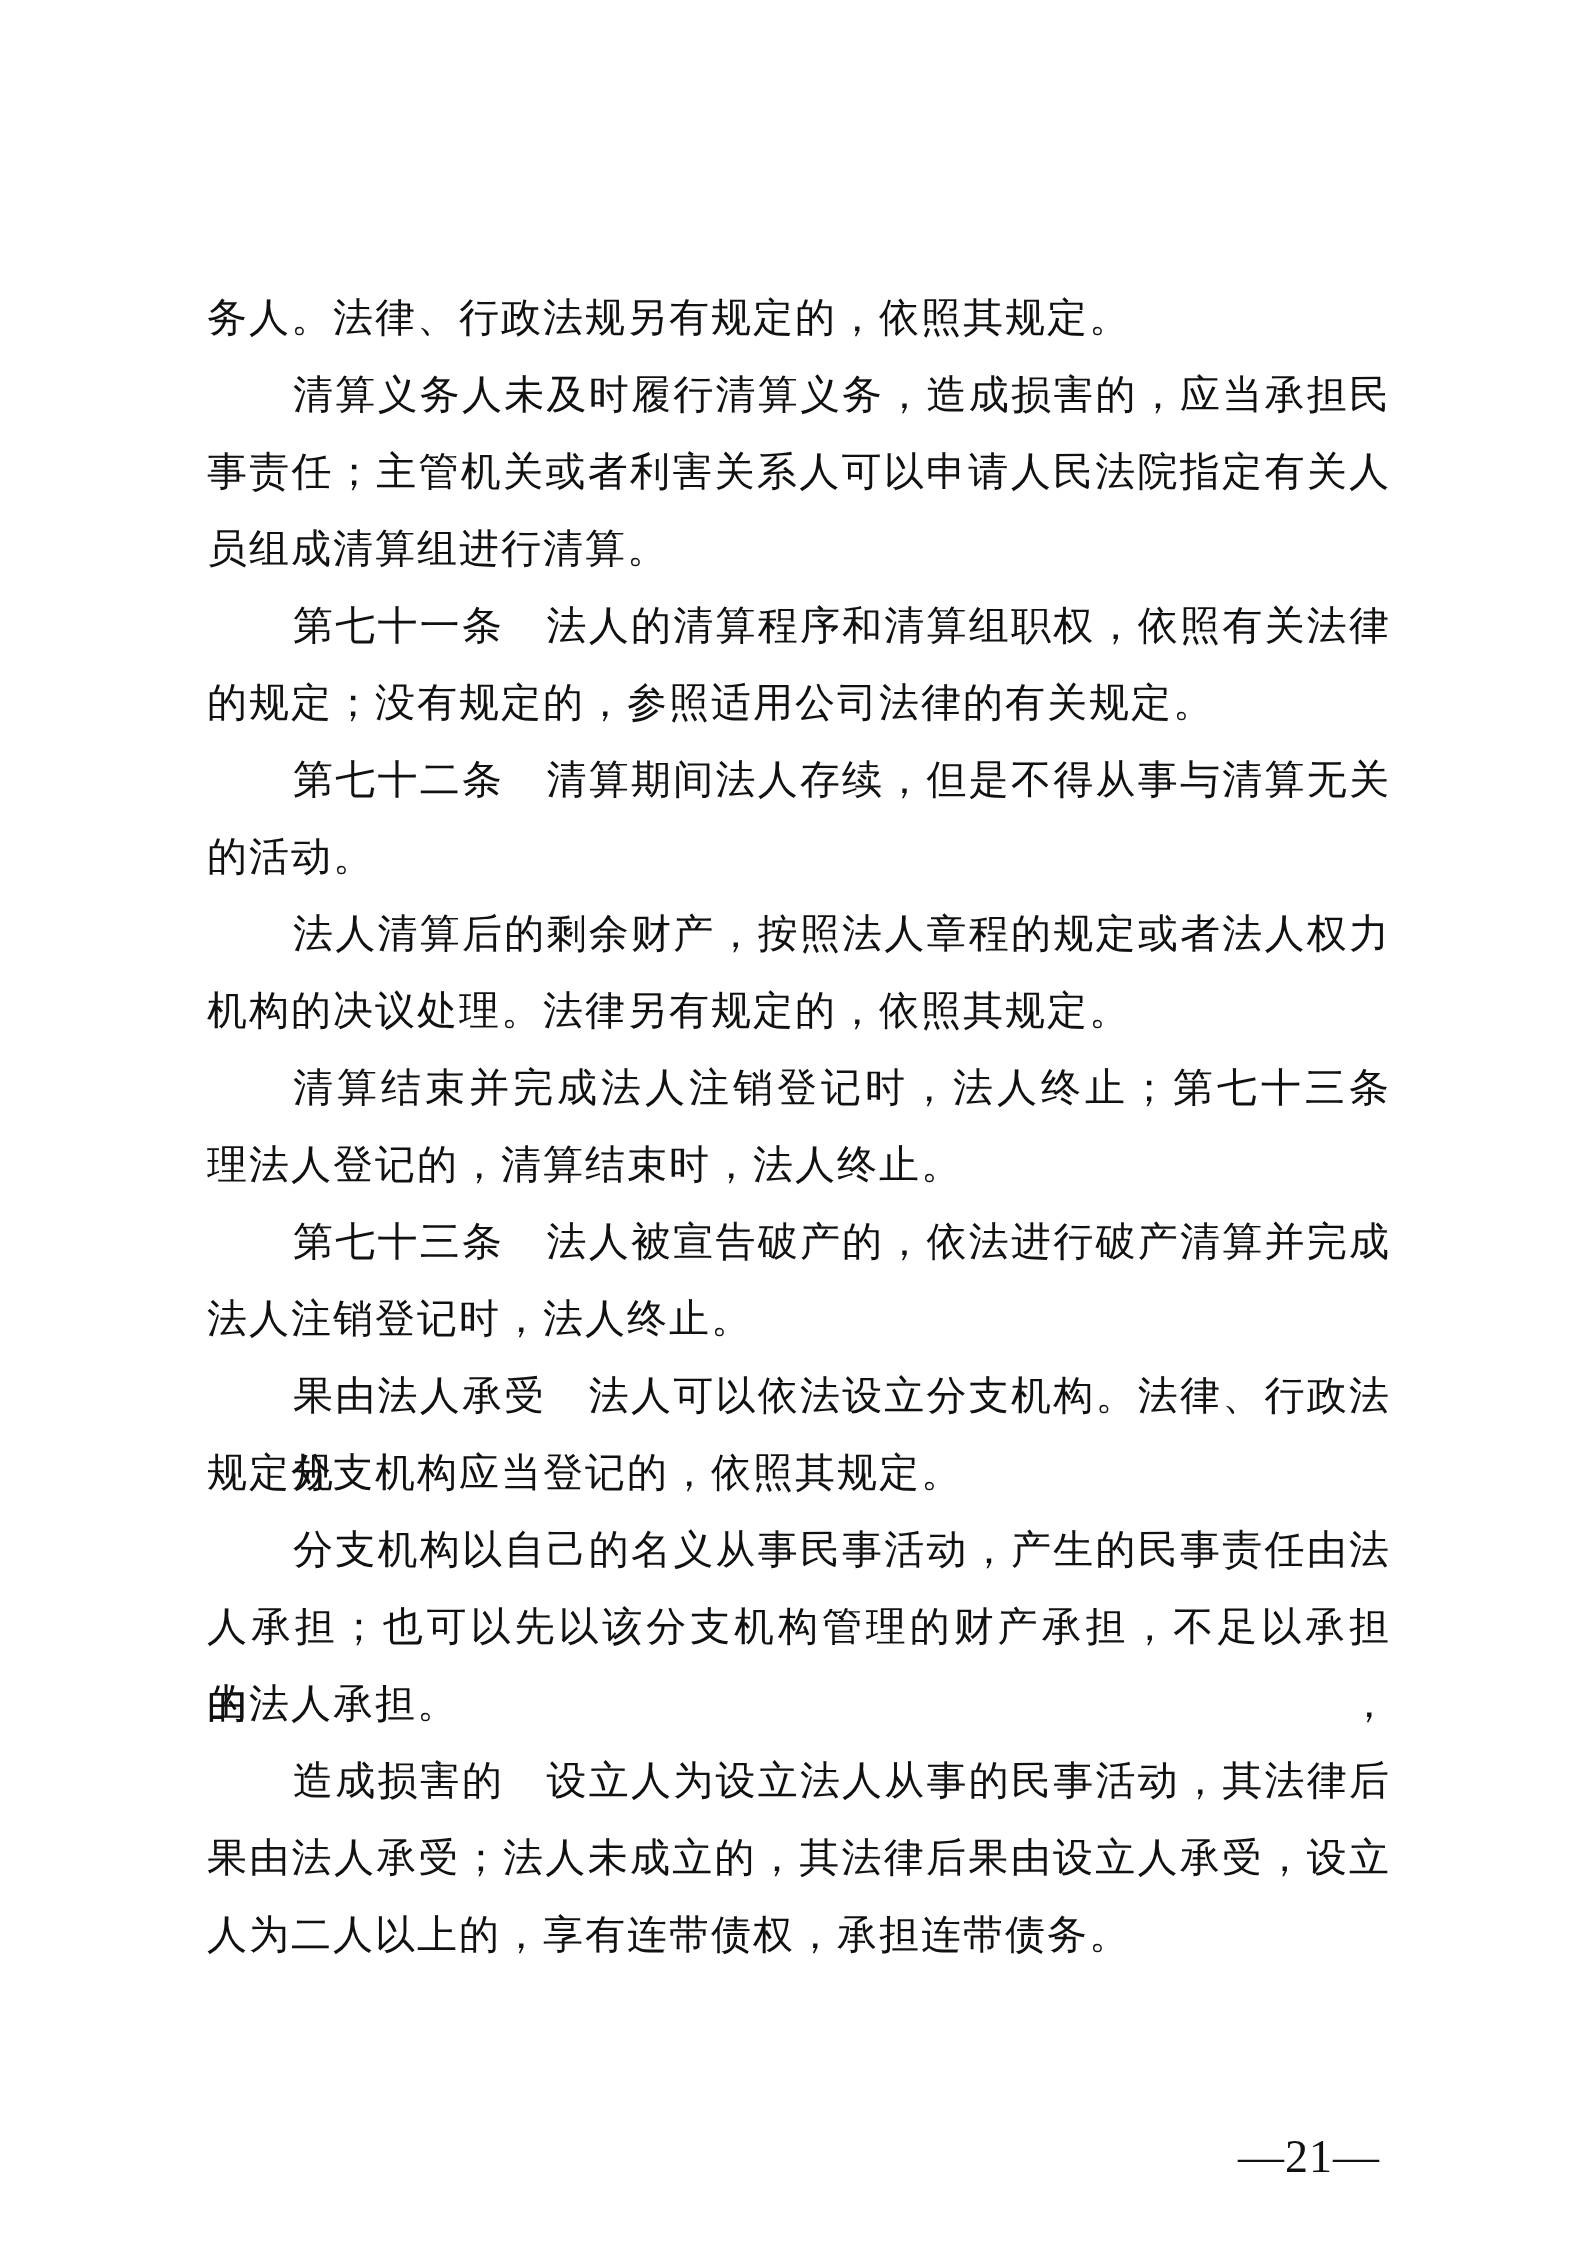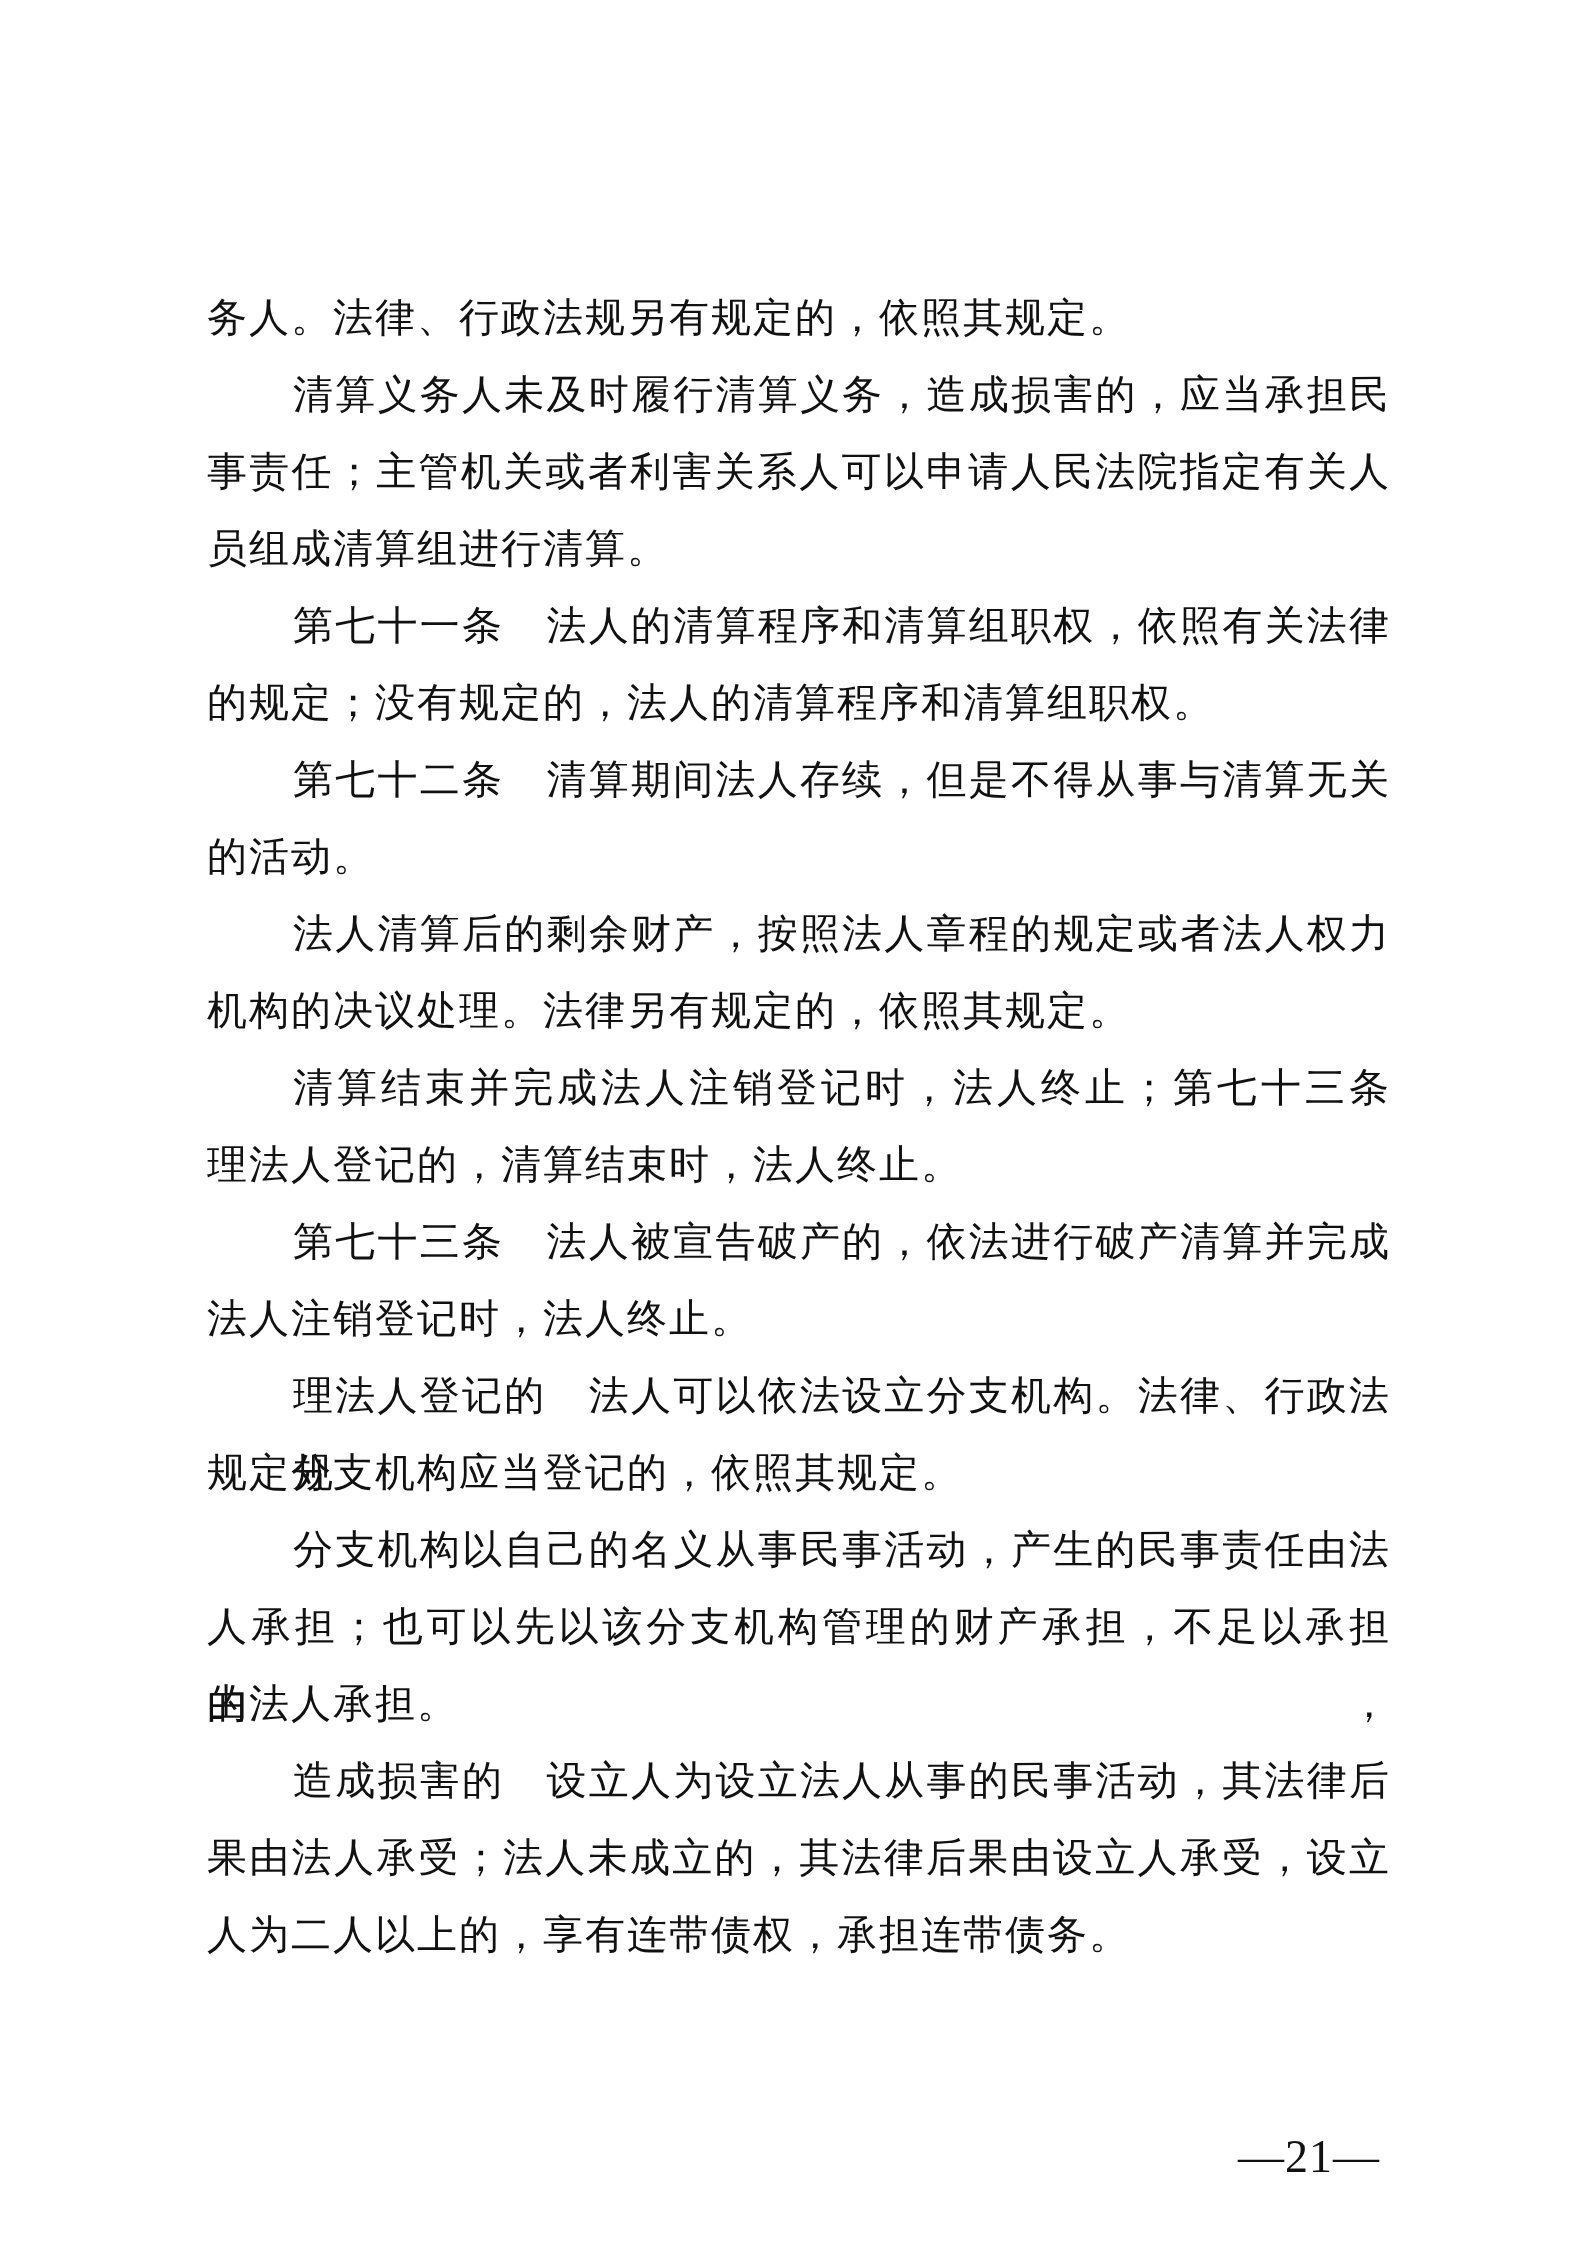--- a/index.html
+++ b/index.html
@@ -61,30 +61,30 @@
 </head>
 <body>
 
 <div class="page">
   <div class="text-block">
       <div class="line"><span>务人。法律、行政法规另有规定的，依照其规定。</span></div>
       <div class="line just ind"><span>清算义务人未及时履行清算义务，造成损害的，应当承担民</span></div>
       <div class="line just"><span>事责任；主管机关或者利害关系人可以申请人民法院指定有关人</span></div>
       <div class="line"><span>员组成清算组进行清算。</span></div>
       <div class="line just ind"><span class="bold-head">第七十一条</span><span>　法人的清算程序和清算组职权，依照有关法律</span></div>
-      <div class="line"><span>的规定；没有规定的，法人的清算程序和清算组职权。</span></div>
+      <div class="line"><span>的规定；没有规定的，参照适用公司法律的有关规定。</span></div>
       <div class="line just ind"><span class="bold-head">第七十二条</span><span>　清算期间法人存续，但是不得从事与清算无关</span></div>
       <div class="line"><span>的活动。</span></div>
       <div class="line just ind"><span>法人清算后的剩余财产，按照法人章程的规定或者法人权力</span></div>
       <div class="line"><span>机构的决议处理。法律另有规定的，依照其规定。</span></div>
       <div class="line just ind"><span>清算结束并完成法人注销登记时，法人终止；第七十三条</span></div>
       <div class="line"><span>理法人登记的，清算结束时，法人终止。</span></div>
       <div class="line just ind"><span class="bold-head">第七十三条</span><span>　法人被宣告破产的，依法进行破产清算并完成</span></div>
       <div class="line"><span>法人注销登记时，法人终止。</span></div>
-      <div class="line just ind"><span class="bold-head">理法人登记的</span><span>　法人可以依法设立分支机构。法律、行政法规</span></div>
+      <div class="line just ind"><span class="bold-head">果由法人承受</span><span>　法人可以依法设立分支机构。法律、行政法规</span></div>
       <div class="line"><span>规定分支机构应当登记的，依照其规定。</span></div>
       <div class="line just ind"><span>分支机构以自己的名义从事民事活动，产生的民事责任由法</span></div>
       <div class="line just"><span>人承担；也可以先以该分支机构管理的财产承担，不足以承担的，</span></div>
       <div class="line"><span>由法人承担。</span></div>
       <div class="line just ind"><span class="bold-head">造成损害的</span><span>　设立人为设立法人从事的民事活动，其法律后</span></div>
       <div class="line just"><span>果由法人承受；法人未成立的，其法律后果由设立人承受，设立</span></div>
       <div class="line"><span>人为二人以上的，享有连带债权，承担连带债务。</span></div>
     </div>
   <div class="page-number">—21—</div>
 </div>

